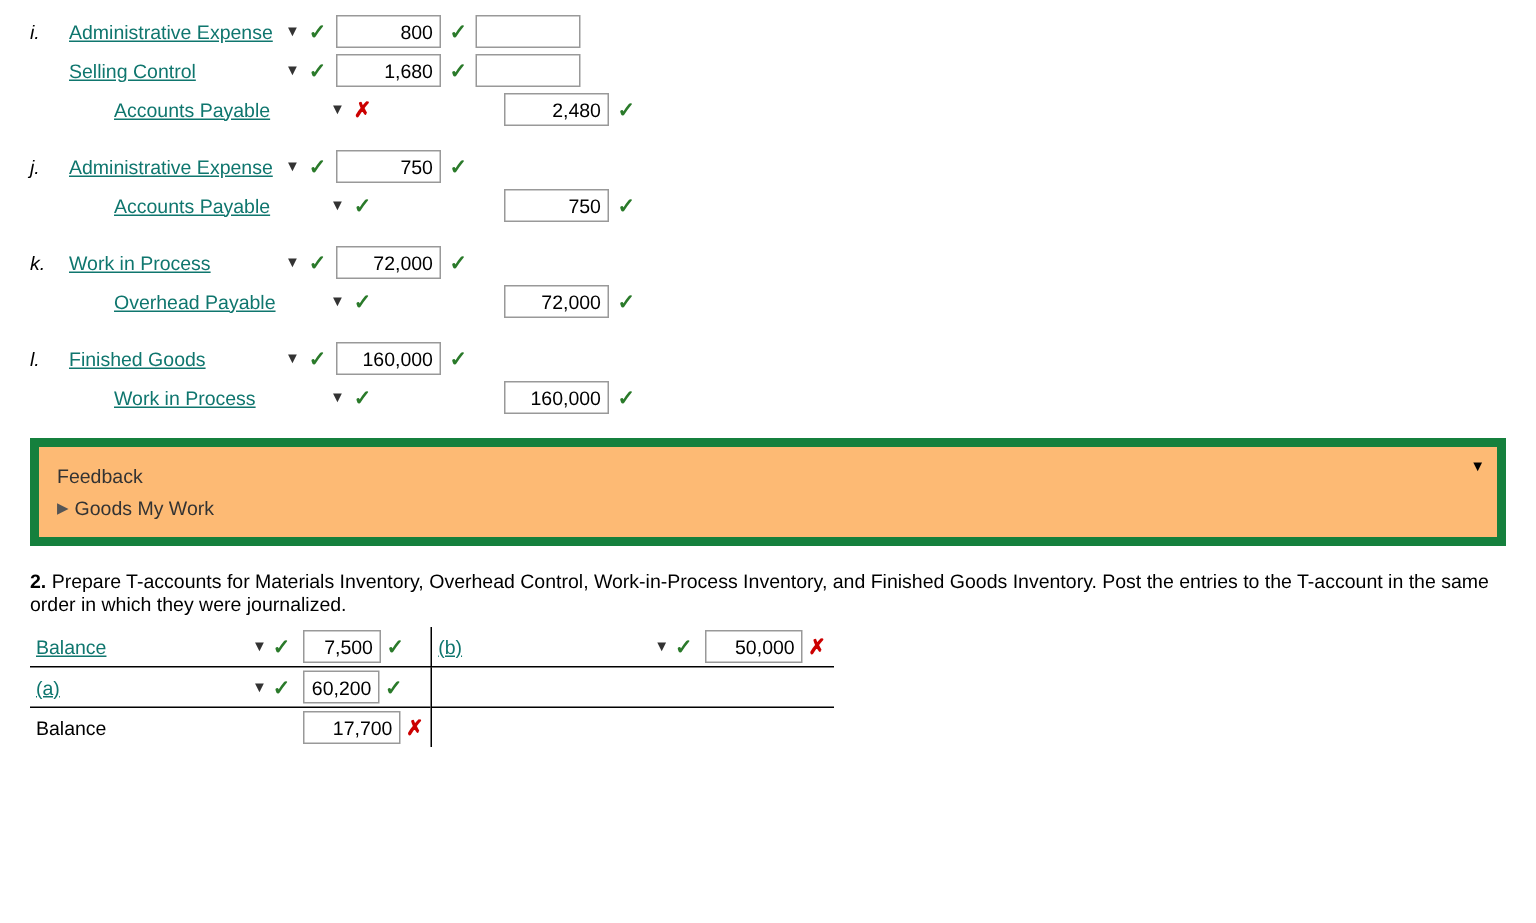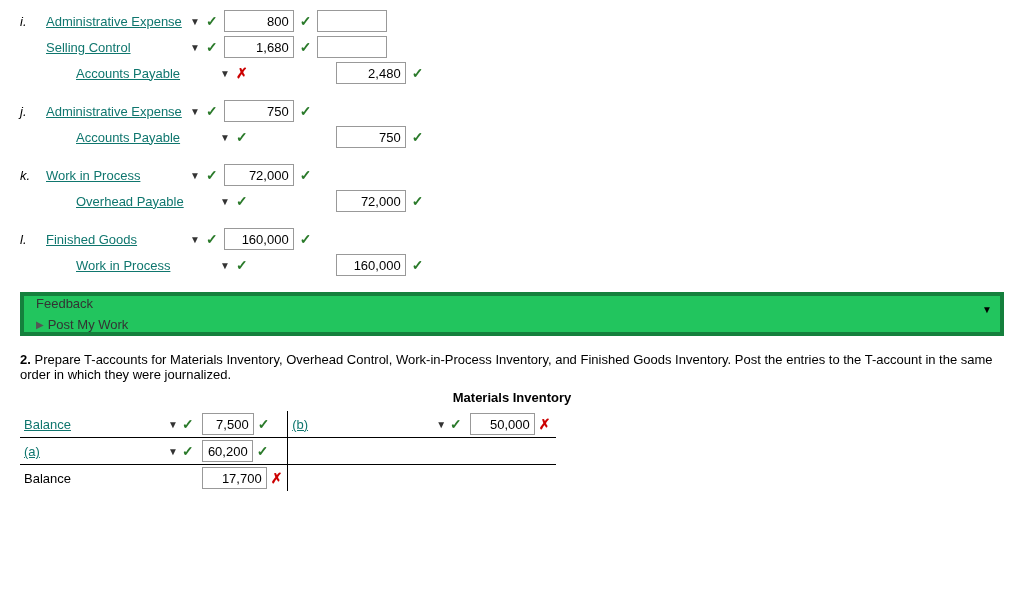--- a/index.html
+++ b/index.html
@@ -59,23 +59,23 @@
       font-size: 13px;
       background: #fff;
     }
     .amount-input.empty {
       background: #fff;
     }
     .indent {
       margin-left: 30px;
     }
     .feedback-section {
-      background: #22c55e;
-      border: 4px solid #15803d;
-      padding: 0 12px;
+      background: #fdba74;
+      border: 6px solid #15803d;
+      padding: 12px 12px;
       margin: 16px 0;
       position: relative;
     }
     .feedback-title {
       font-size: 13px;
       color: #333;
       font-weight: normal;
     }
     .feedback-toggle {
       position: absolute;
@@ -239,31 +239,30 @@
     </div>
   </div>
 
 </div>
 
 <div class="feedback-section">
   <span class="feedback-title">Feedback</span>
   <span class="feedback-toggle">▼</span>
   <div class="check-my-work">
     <span class="check-my-work-arrow">▶</span>
-    <span>Post My Work</span>
+    <span>Goods My Work</span>
   </div>
 </div>
 
 <div class="section-2">
   <p class="section-2-title">
     <strong>2.</strong> Prepare T-accounts for Materials Inventory, Overhead Control, Work-in-Process Inventory, and Finished Goods Inventory. Post the entries to the T-account in the same order in which they were journalized.
   </p>
 
   <div class="t-section">
-    <div class="t-account-title">Materials Inventory</div>
 
     <div style="display: flex; justify-content: flex-start;">
       <table style="border-collapse: collapse; min-width: 500px;">
 
         <tbody>
             <tr>
           <td style="width:160px; border-bottom: 1px solid #000; padding: 2px 4px;">
             <div style="display:flex; align-items:center; gap:4px;">
               <span class="account-label" style="font-weight:normal;">Balance</span>
               <span class="dropdown-arrow">▼</span>

